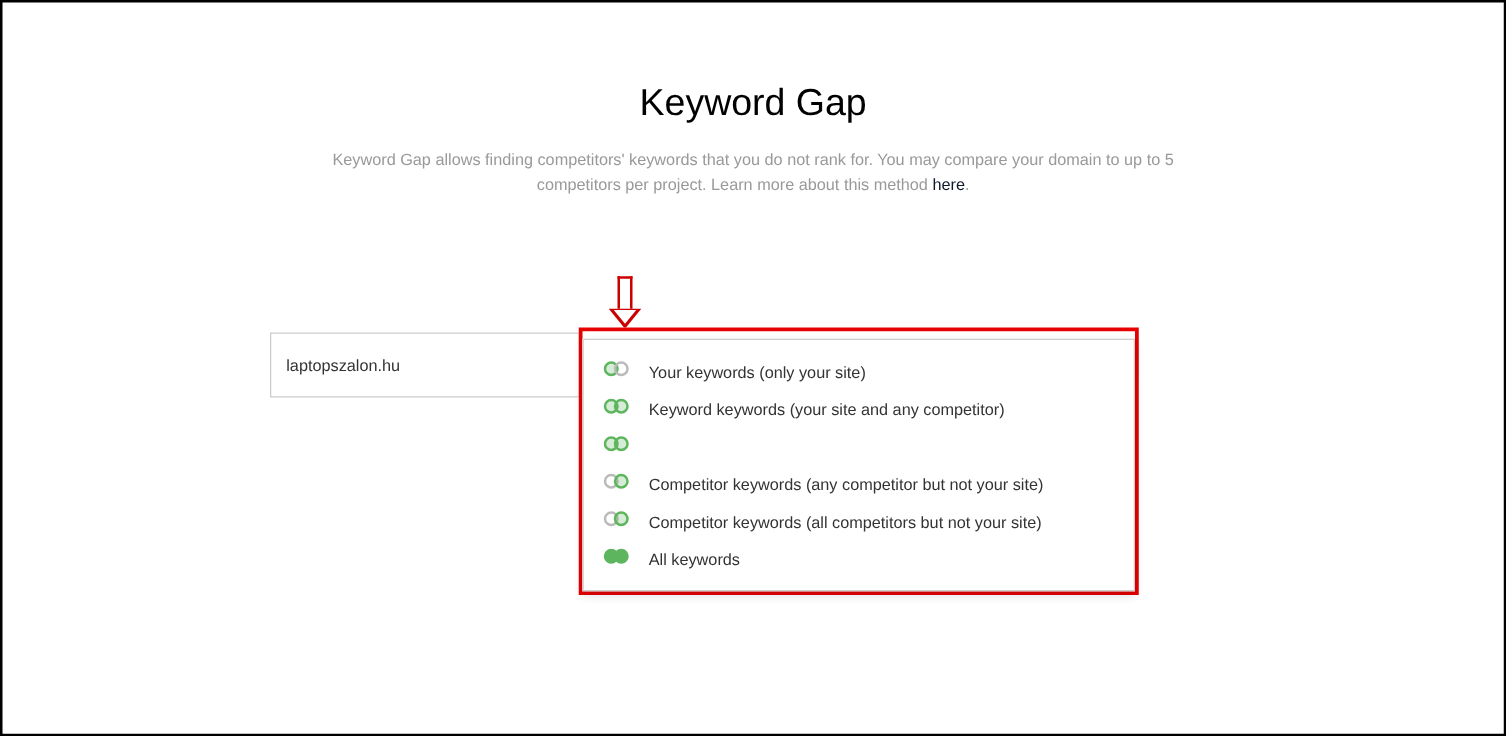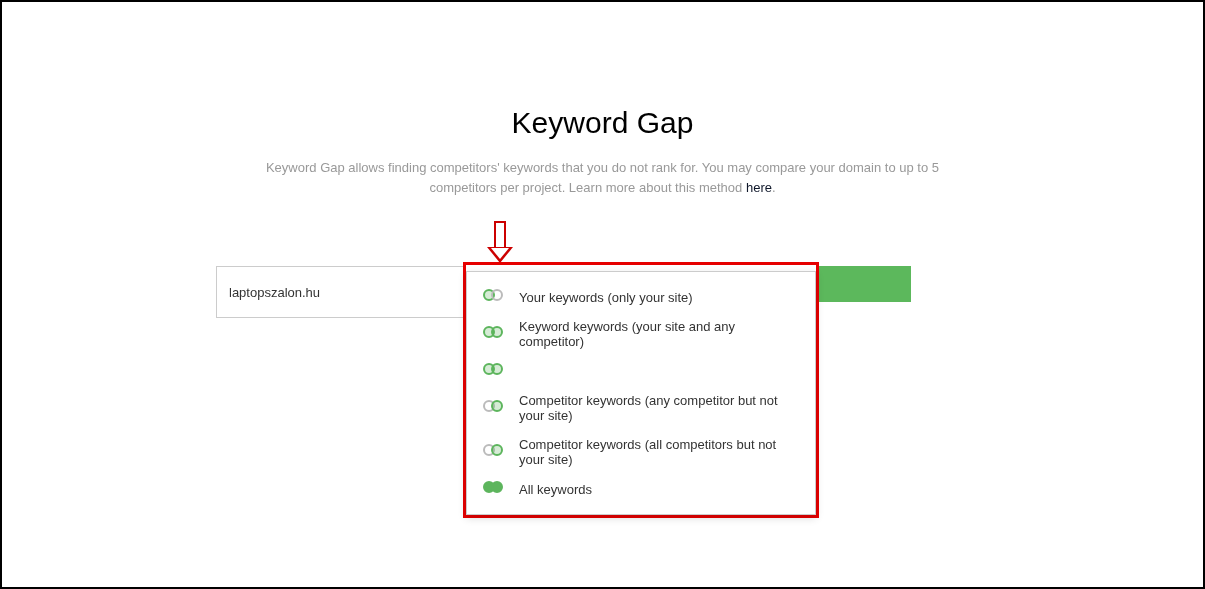--- a/index.html
+++ b/index.html
@@ -1,27 +1,27 @@
 <!DOCTYPE html>
 <html><head>
   <meta charset="utf-8">
   <style>
     *{box-sizing:border-box;margin:0;padding:0}
     body{font-family:Arial,Helvetica,sans-serif;width:1205px;height:589px;position:relative;border:2px solid #000;background:#fff}
-    .content{width:100%;padding-top:104px;text-align:center}
+    .content{width:100%;padding-top:64px;text-align:center}
     .title{font-size:30px;font-weight:400;color:#000;margin-bottom:18px}
     .desc{font-size:13px;color:#999;line-height:1.5;max-width:720px;margin:0 auto}
     .link{color:#0f172a;text-decoration:none}
     .arrow{position:absolute;left:487px;top:219px;width:22px;height:44px}
     .arrow .shaft{position:absolute;left:5px;top:0;width:12px;height:26px;border:2px solid #c00;border-bottom:none}
     .arrow .head{position:absolute;left:-2px;top:26px;width:0;height:0;border-left:13px solid transparent;border-right:13px solid transparent;border-top:16px solid #c00}
     .arrow .head-inner{position:absolute;left:2px;top:27px;width:0;height:0;border-left:9px solid transparent;border-right:9px solid transparent;border-top:11px solid #fff}
     .row{position:absolute;left:214px;top:264px;display:flex;align-items:flex-start}
     .input{width:248px;height:52px;border:1px solid #ccc;padding:0 12px;font-size:13px;color:#333;outline:none}
-    .dd{position:absolute;left:461px;top:260px;width:356px;border:3px solid #e60000;background:#fff}
+    .dd{position:absolute;left:461px;top:260px;width:448px;border:3px solid #e60000;background:#fff}
     .gbar{position:absolute;left:794px;top:264px;width:115px;height:36px;background:#5cb85c}
     .menu{background:#fff;border:1px solid #ccc;box-shadow:0 3px 8px rgba(0,0,0,0.15);padding:10px 0;margin-top:6px}
     .item{display:flex;align-items:center;padding:7px 16px;font-size:13px;color:#333;cursor:pointer}
     .item.bold{font-weight:400}
     .icn{width:26px;height:16px;margin-right:10px;position:relative;flex-shrink:0}
     .c{position:absolute;width:12px;height:12px;border-radius:50%;border:2px solid;top:0}
     .c1{left:0}
     .c2{left:8px}
     .green{border-color:#5db55d;background:rgba(93,181,93,0.25)}
     .grey{border-color:#bbb;background:transparent}

